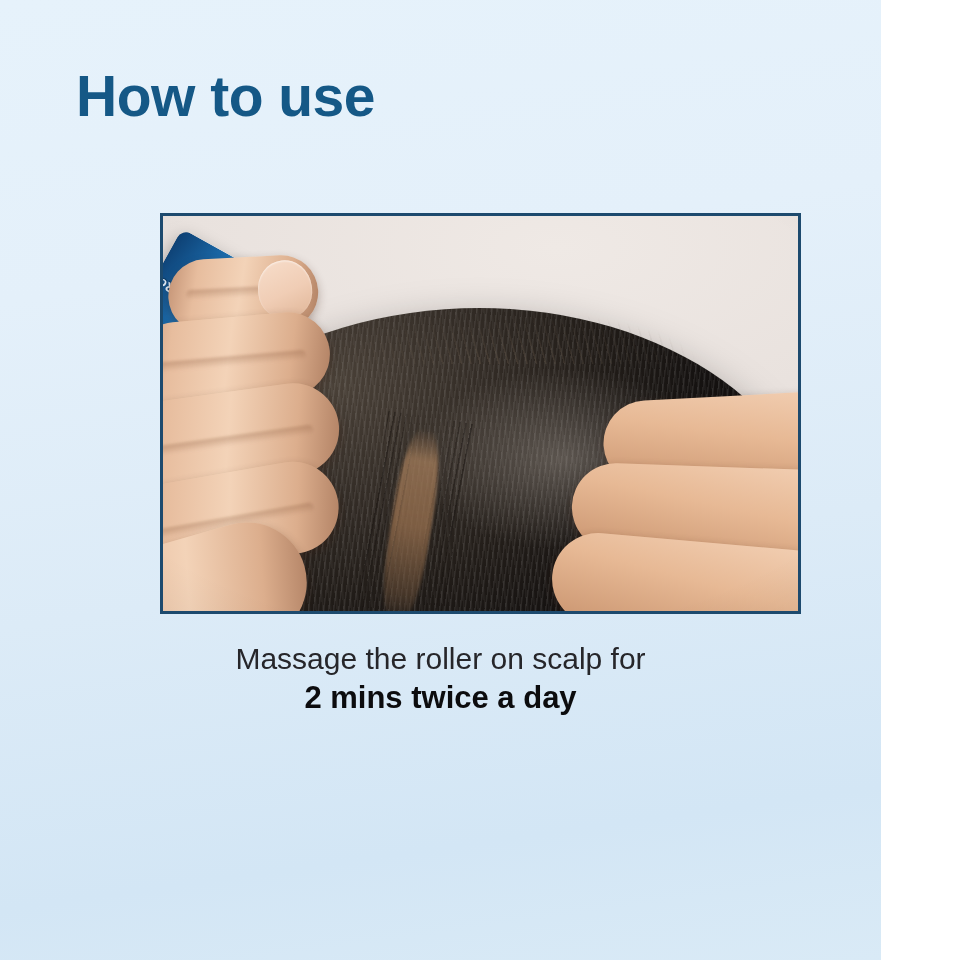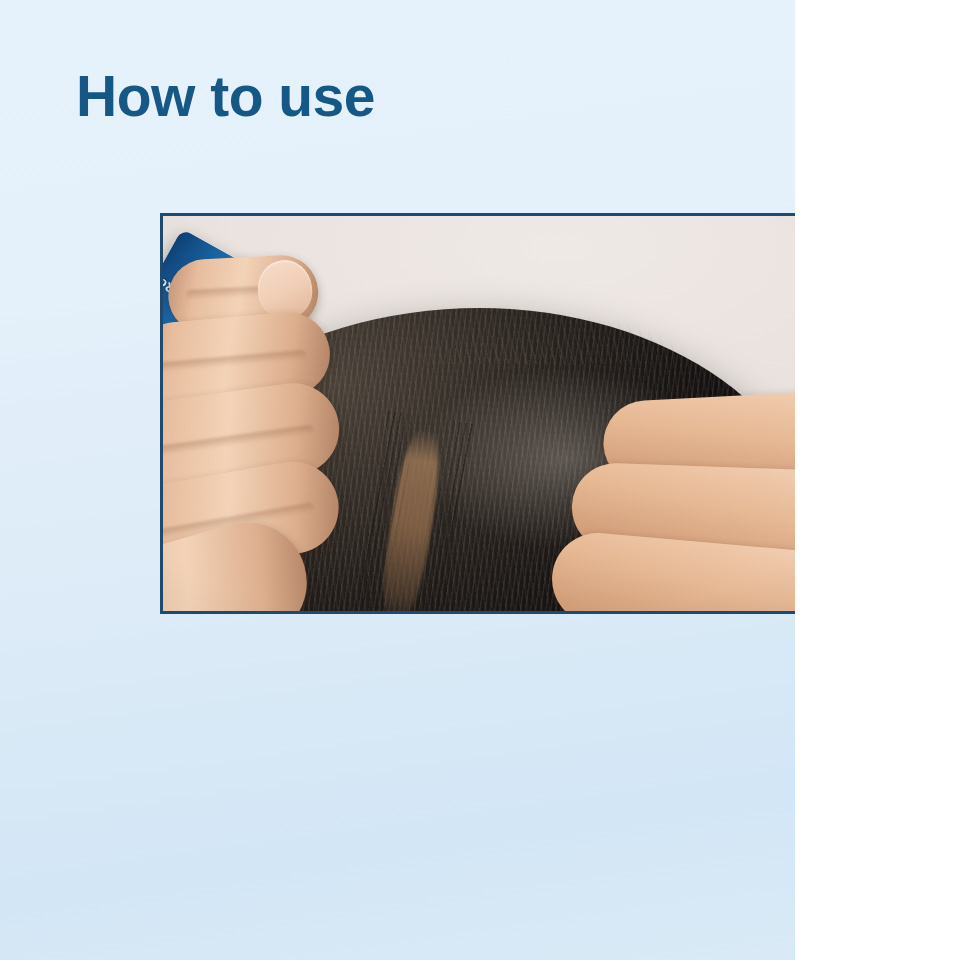--- a/index.html
+++ b/index.html
@@ -11,21 +11,21 @@
     width: 960px;
     height: 960px;
     overflow: hidden;
     font-family: "Liberation Sans", sans-serif;
     background: #ffffff;
   }
 
   
   .poster {
     position: relative;
-    width: 795px;
+    width: 881px;
     height: 960px;
     background: linear-gradient(172deg, #e6f2fb 0%, #e4f0fa 28%, #dcebf7 58%, #d3e6f5 84%, #d9eaf6 100%);
     overflow: hidden;
   }
 
   
   .headline {
     position: absolute;
     left: 76px;
     top: 66px;
@@ -390,15 +390,19 @@
             <div class="knuckle" style="top:48%"></div>
           </div>
         <div class="finger thumbish"></div>
         <div class="nail nail2"></div>
       </div>
 
       <div class="photo-vignette"></div>
     </div>
   </div>
 
+  <div class="caption">
+    <div class="caption-line1">Massage the roller on scalp for</div>
+    <div class="caption-line2">2 mins twice a day</div>
+  </div>
 
 
 </div>
 
 </body></html>

